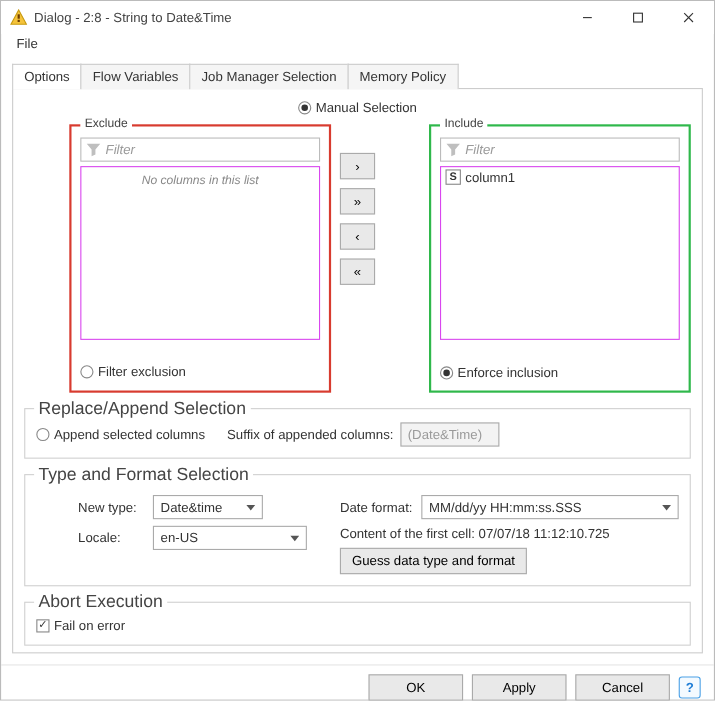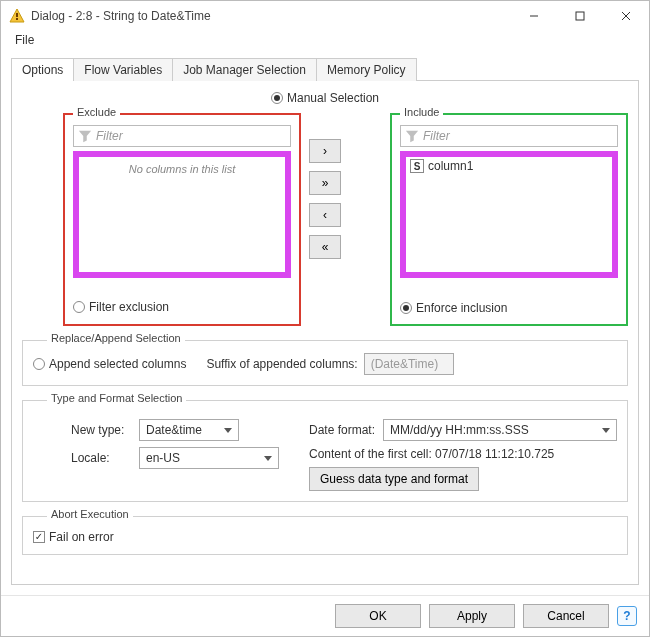--- a/index.html
+++ b/index.html
@@ -68,21 +68,21 @@
   .panel-legend {
     position: absolute; top: -9px; left: 8px; background: #fff; padding: 0 4px;
     font-size: 11px; color: #444;
   }
   .filter-input {
     display: flex; align-items: center; border: 1px solid #bbb; height: 22px;
     padding: 0 4px; background: #fff; gap: 4px; margin-bottom: 4px;
   }
   .filter-input .ph { color: #9a9a9a; font-style: italic; }
   .list-box {
-    border: 6px solid #d946ef; height: 127px; background: #fff; font-style: italic;
+    border: 1px solid #d946ef; height: 158px; background: #fff; font-style: italic;
     color: #888; display: flex; flex-direction: column; overflow: auto;
   }
   .list-box .empty { text-align: center; padding-top: 6px; font-size: 11px; }
   .list-item {
     display: flex; align-items: center; gap: 4px; padding: 2px 4px;
     font-style: normal; color: #333;
   }
   .s-badge {
     width: 14px; height: 14px; border: 1px solid #888; background: #fff;
     font-size: 10px; font-weight: bold; color: #333;
@@ -94,22 +94,22 @@
     border: 1px solid #aaa; background: #e9e9e9; height: 24px;
     font-family: inherit; font-size: 12px;
   }
   .move-buttons button { width: 32px; }
   
   .group {
     position: relative; border: 1px solid #d0d0d0; margin-top: 14px;
     padding: 12px 10px 10px;
   }
   .group-legend {
-    position: absolute; top: -9px; left: 24px; background: #fff; padding: 0 4px;
-    font-size: 11px; color: #444;
+    position: absolute; top: -9px; left: 8px; background: #fff; padding: 0 4px;
+    font-size: 16px; color: #444;
   }
   .form-row { display: flex; align-items: center; gap: 8px; margin-top: 6px; }
   .form-row .lbl { min-width: 60px; }
   .select-look, .text-look {
     border: 1px solid #aaa; height: 22px; background: #fff;
     display: inline-flex; align-items: center; padding: 0 6px; gap: 6px;
     justify-content: space-between;
   }
   .text-look.disabled { background: #f3f3f3; color: #9a9a9a; text-align: center; }
   .chev { width: 0; height: 0; border-left: 4px solid transparent; border-right: 4px solid transparent; border-top: 5px solid #555; }

